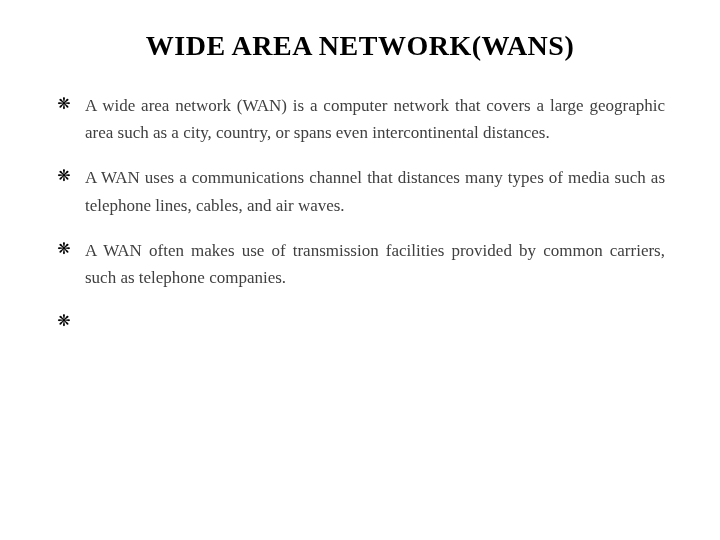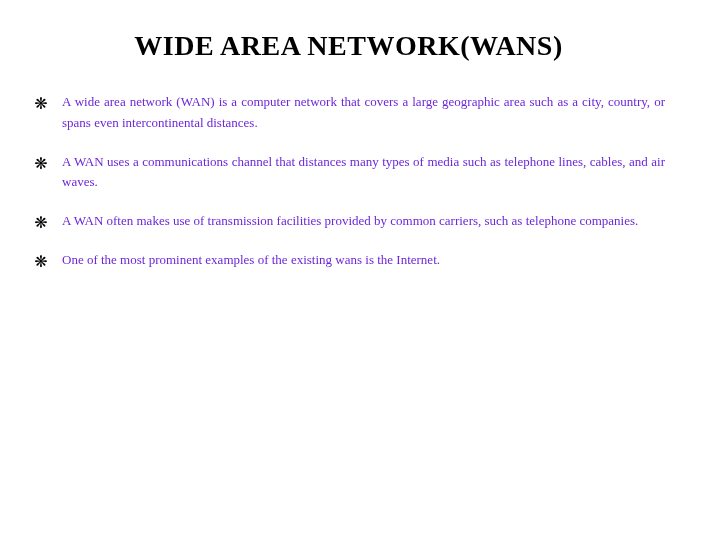--- a/index.html
+++ b/index.html
@@ -12,21 +12,21 @@
       width: 720px;
       height: 540px;
       background: #ffffff;
       font-family: 'Times New Roman', Times, serif;
       overflow: hidden;
     }
 
     .page {
       width: 720px;
       height: 540px;
-      padding: 30px 55px 30px 32px;
+      padding: 30px 55px 30px 55px;
       display: flex;
       flex-direction: column;
     }
 
     .title {
       font-size: 28px;
       font-weight: bold;
       text-align: center;
       margin-bottom: 30px;
       letter-spacing: 0.5px;
@@ -49,23 +49,23 @@
     .bullet-icon {
       flex-shrink: 0;
       margin-top: 2px;
       font-size: 16px;
       color: #000;
       width: 18px;
       text-align: center;
     }
 
     .bullet-text {
-      font-size: 13px;
+      font-size: 17px;
       line-height: 1.6;
-      color: #6d28d9;
+      color: #404040;
       text-align: justify;
     }
   </style>
 </head>
 <body>
 
 <div class="page">
   <h1 class="title">WIDE AREA NETWORK(WANS)</h1>
 
   <ul class="bullet-list">
@@ -76,16 +76,15 @@
       <li class="bullet-item">
         <span class="bullet-icon">❋</span>
         <span class="bullet-text">A WAN uses a communications channel that distances many types of media such as telephone lines, cables, and air waves.</span>
       </li>
       <li class="bullet-item">
         <span class="bullet-icon">❋</span>
         <span class="bullet-text">A WAN often makes use of transmission facilities   provided by common carriers, such as telephone companies.</span>
       </li>
       <li class="bullet-item">
         <span class="bullet-icon">❋</span>
-        <span class="bullet-text">One of the most prominent examples of the existing wans is the Internet.</span>
       </li>
     </ul>
 </div>
 
 </body></html>

